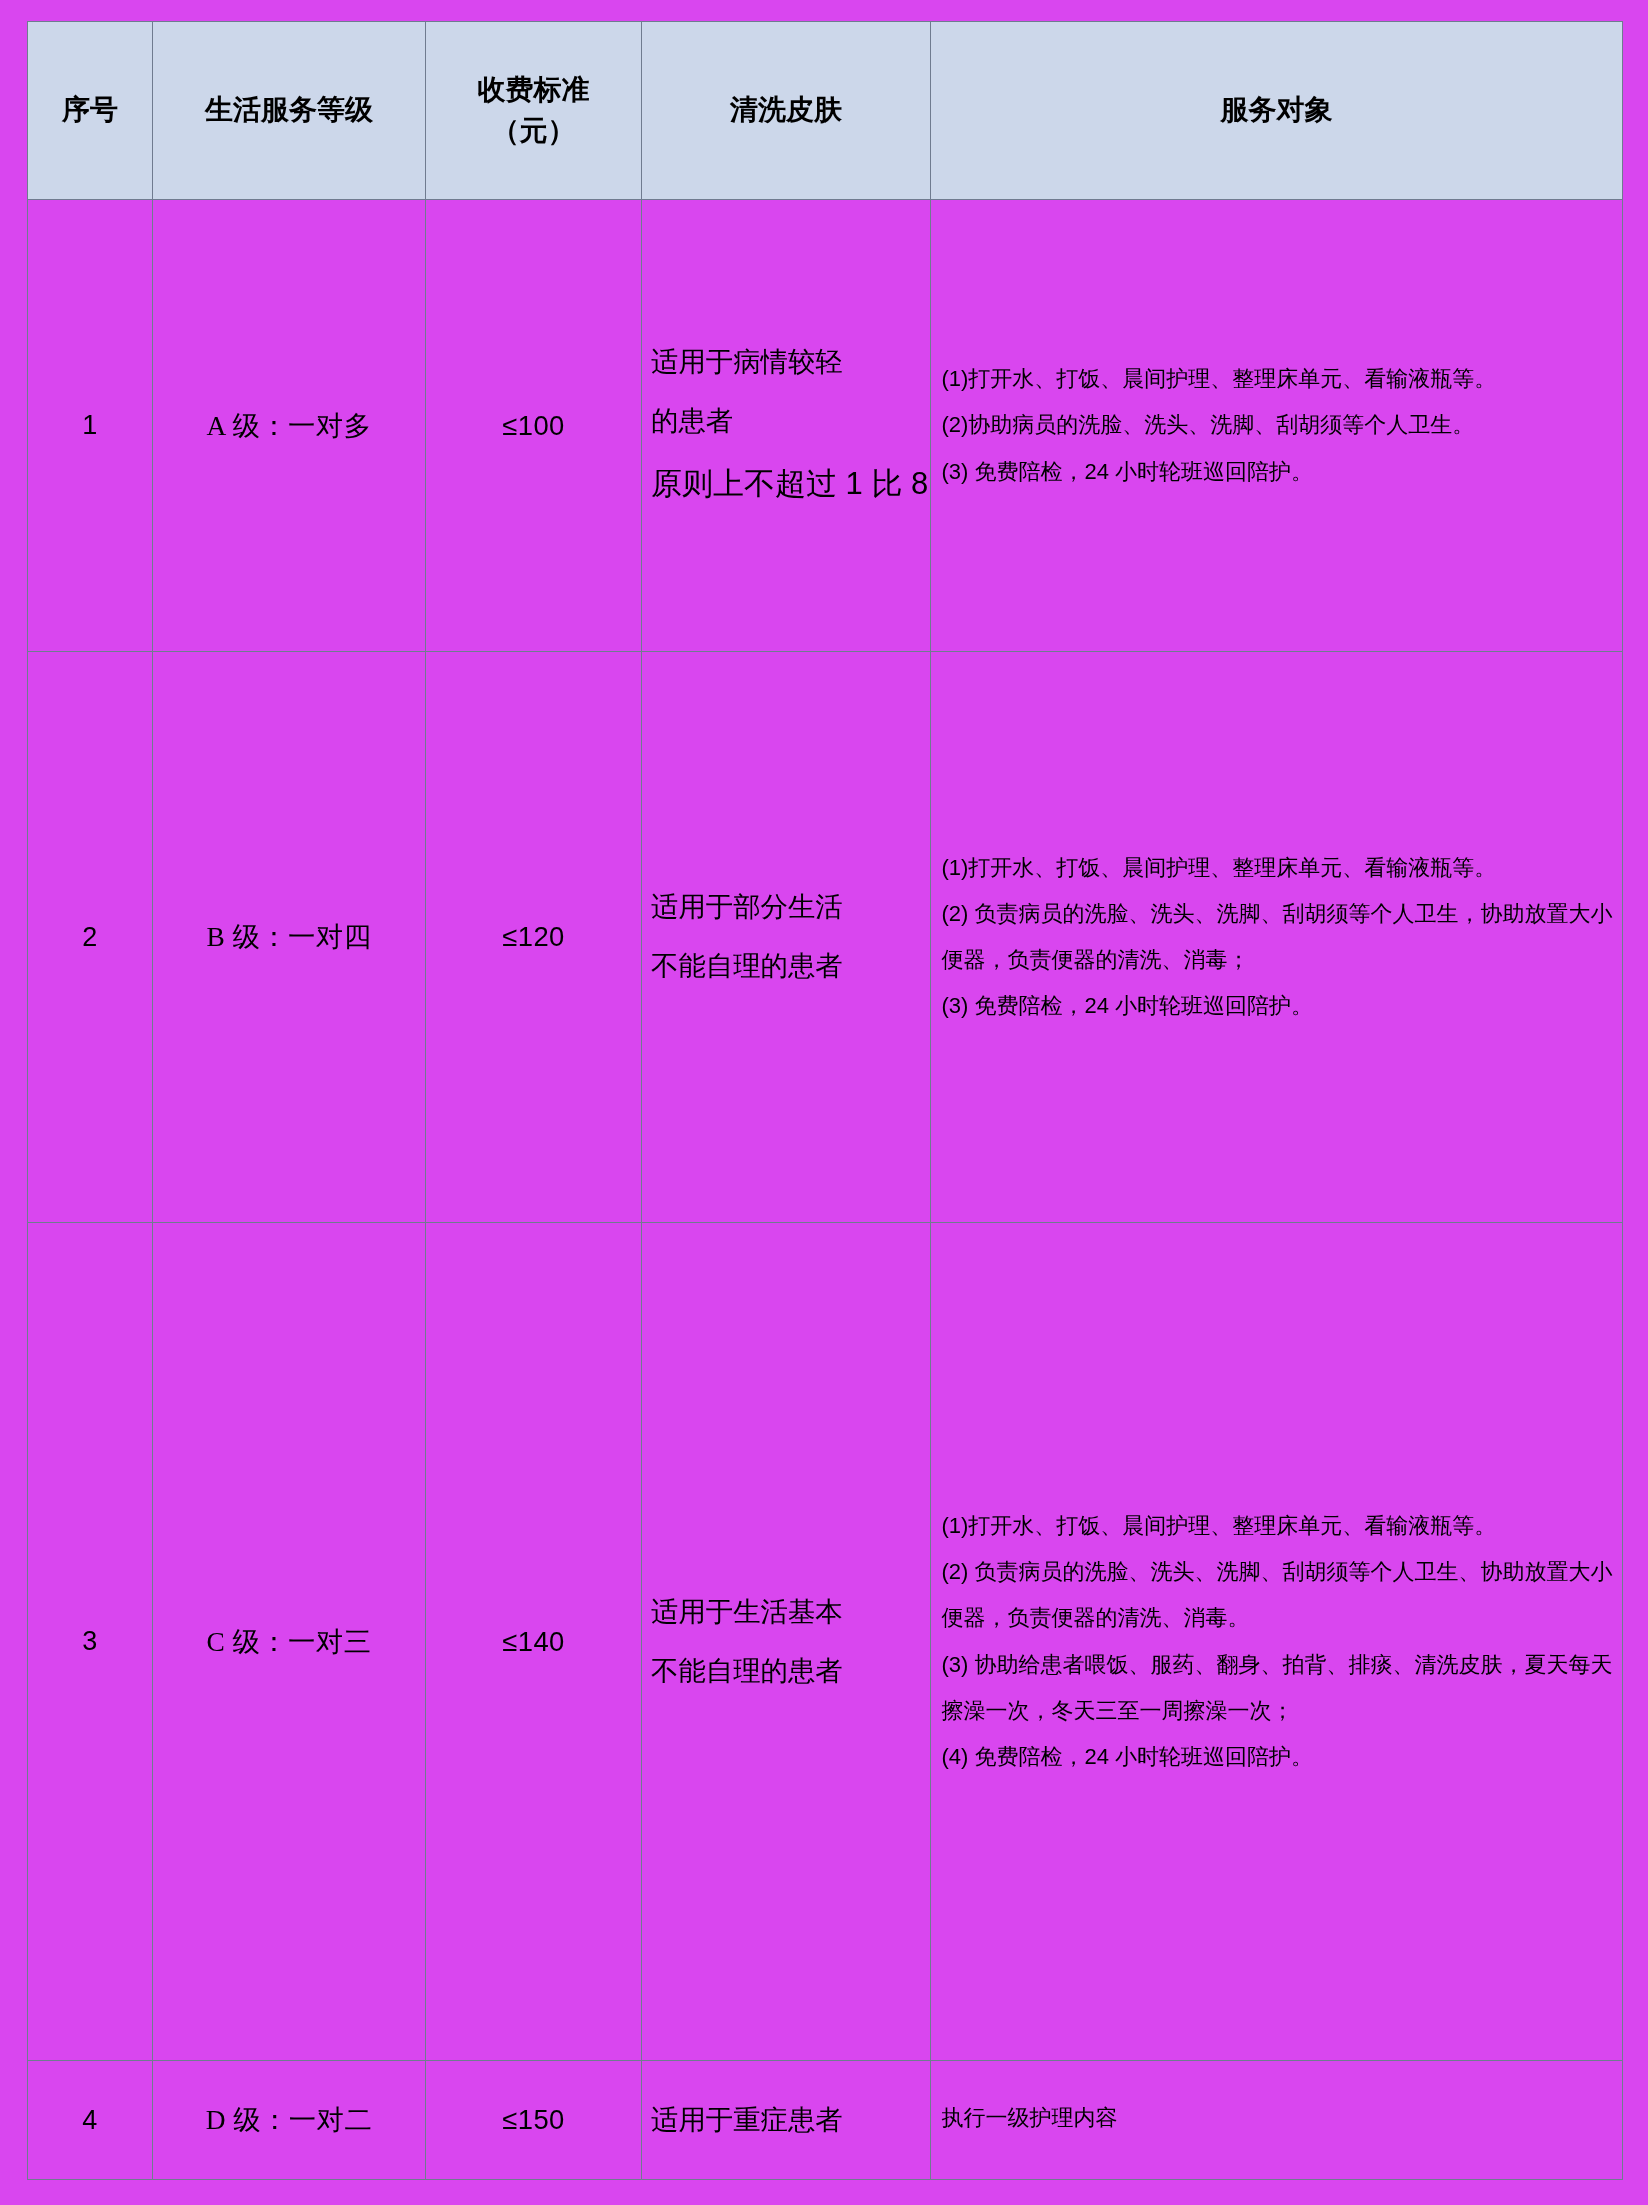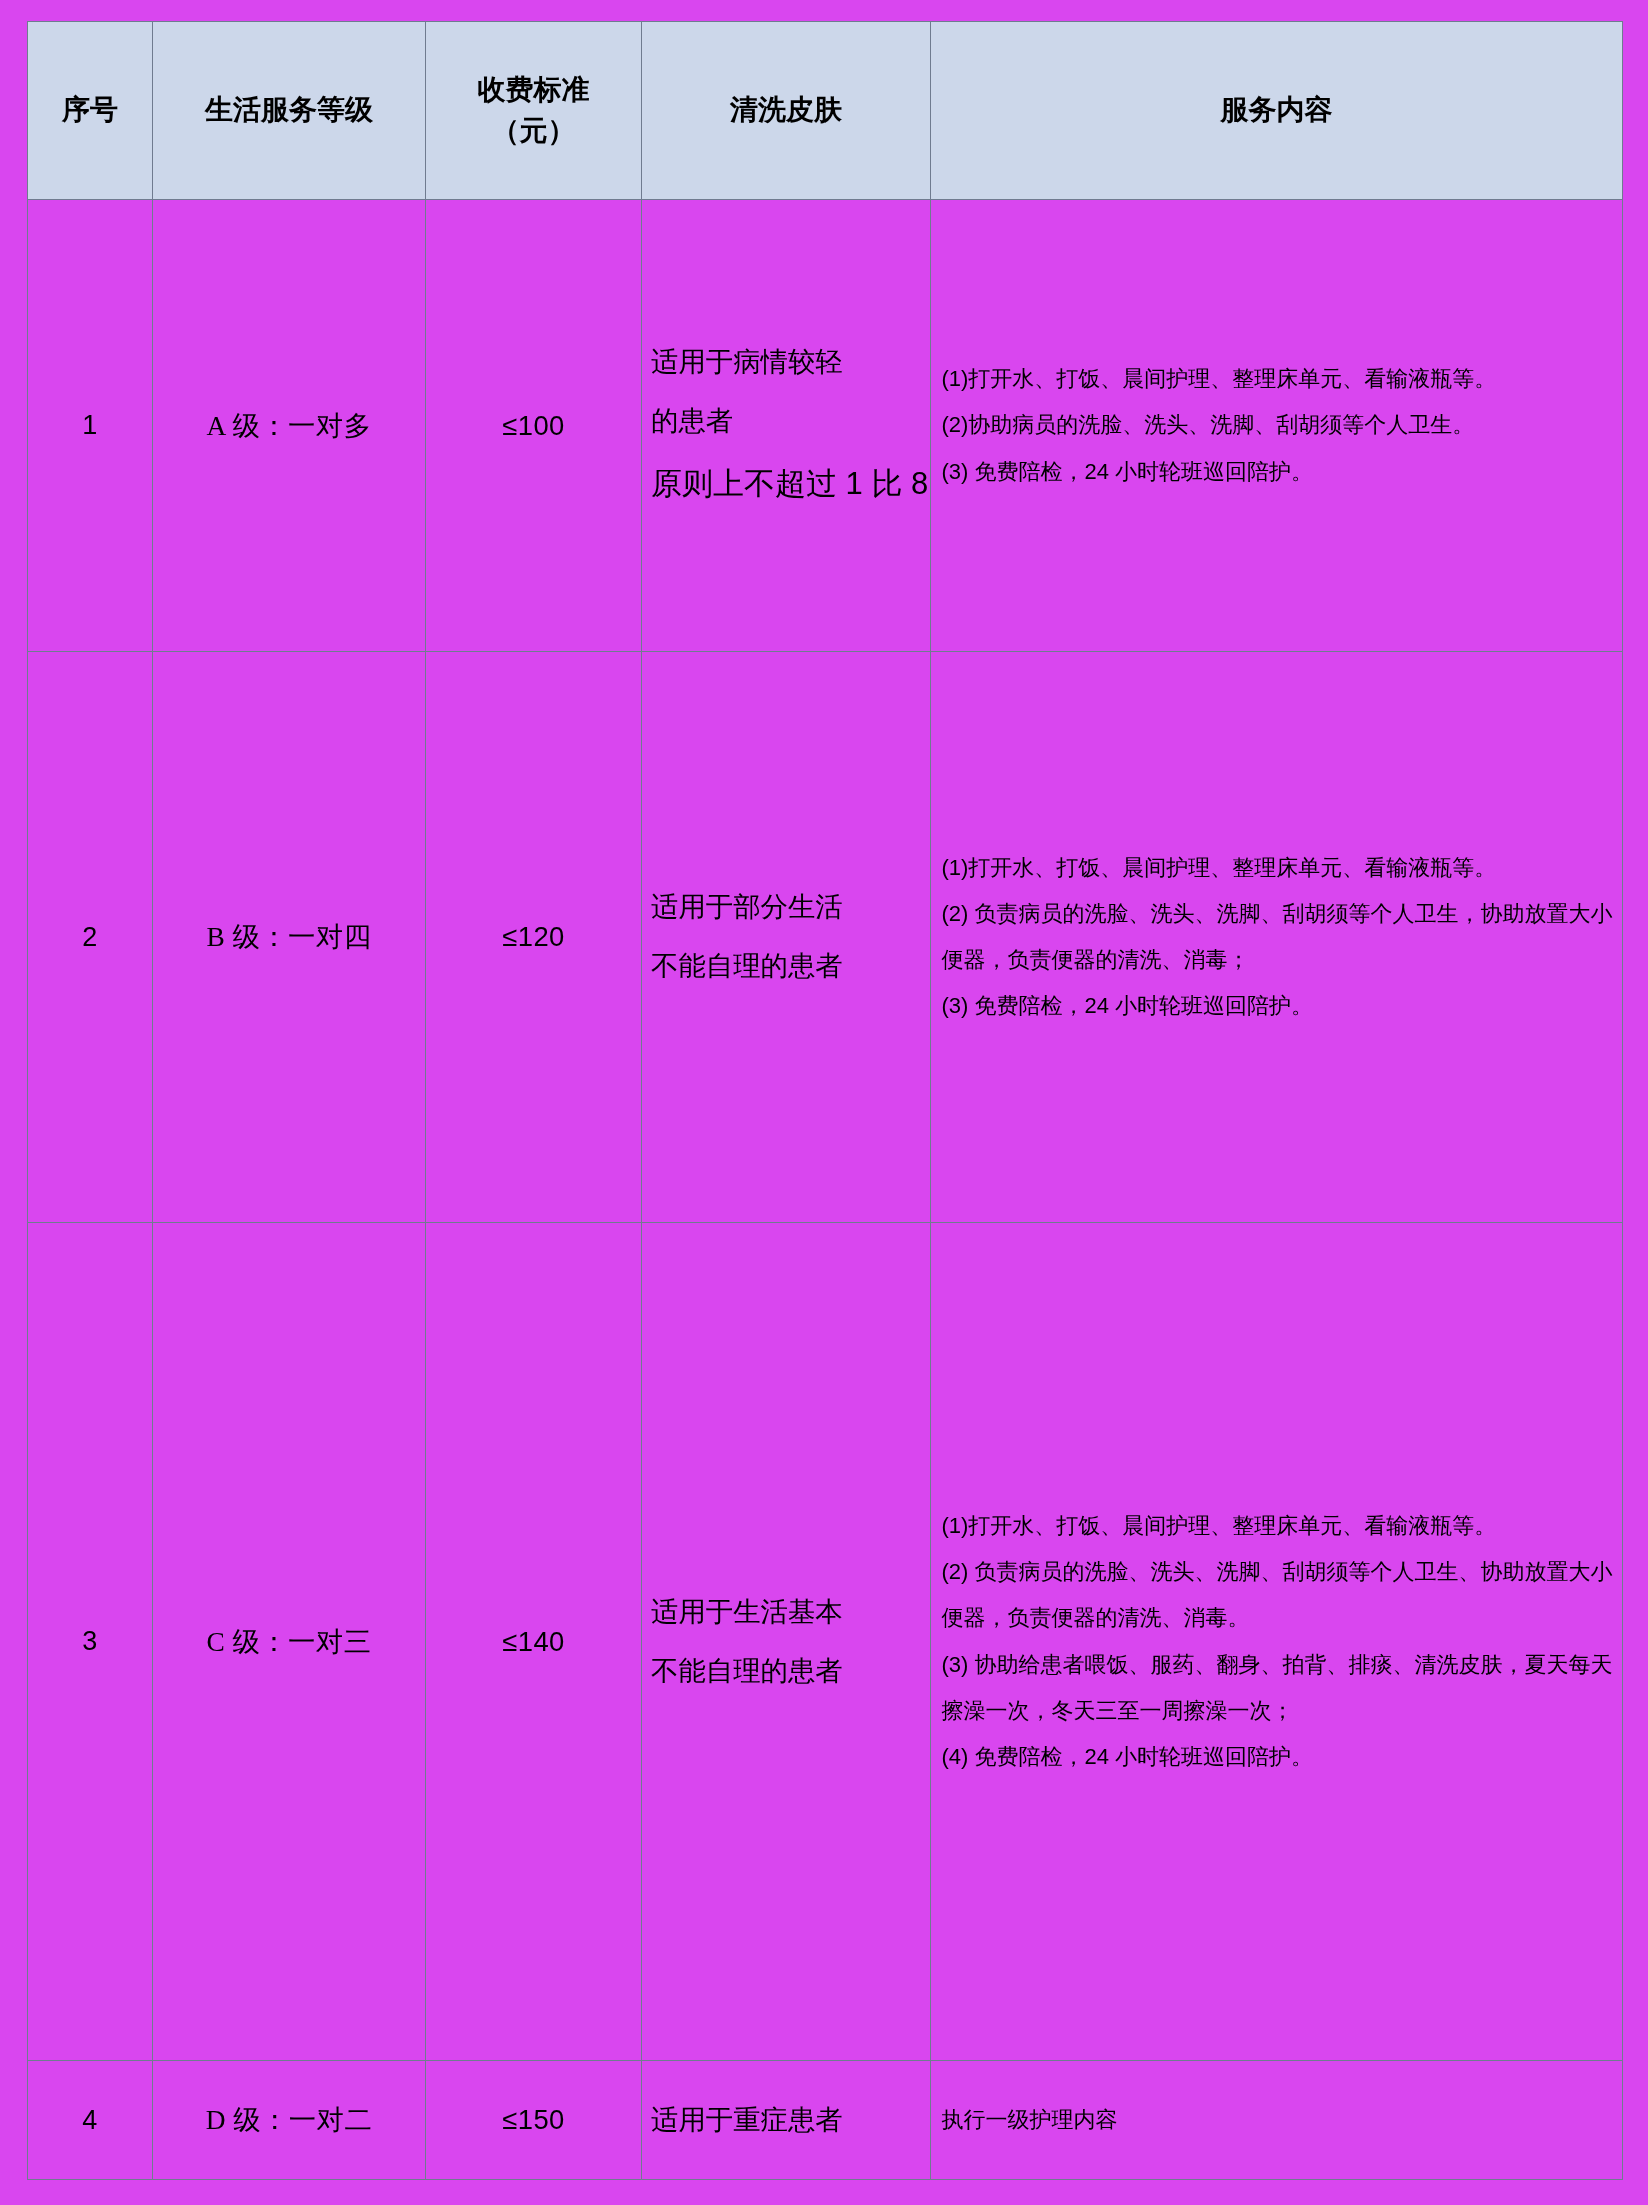--- a/index.html
+++ b/index.html
@@ -70,20 +70,21 @@
   }
   td.content p {
     margin: 0;
   }
   .r1 td { height: 452px; }
   .r2 td { height: 571px; }
   .r3 td { height: 838px; }
   .r4 td { height: 119px; }
   td.content.single {
     line-height: 1.4;
+    font-family: Liberation Mono, monospace;
   }
 </style>
 </head>
 <body>
 
 <div class="page">
   <table class="fee-table">
     <colgroup>
       <col class="c-index">
       <col class="c-level">
@@ -93,21 +94,21 @@
     </colgroup>
     <thead>
       <tr>
         <th>序号</th>
         <th>生活服务等级</th>
         <th>
           <div>收费标准</div>
           <div>（元）</div>
         </th>
         <th>清洗皮肤</th>
-        <th>服务内容</th>
+        <th>服务对象</th>
       </tr>
     </thead>
     <tbody>
       <tr class="r1">
         <td class="idx">1</td>
         <td class="level">A 级：一对多</td>
         <td class="fee">≤100</td>
         <td class="target">
           <div>适用于病情较轻</div>
           <div>的患者</div>

